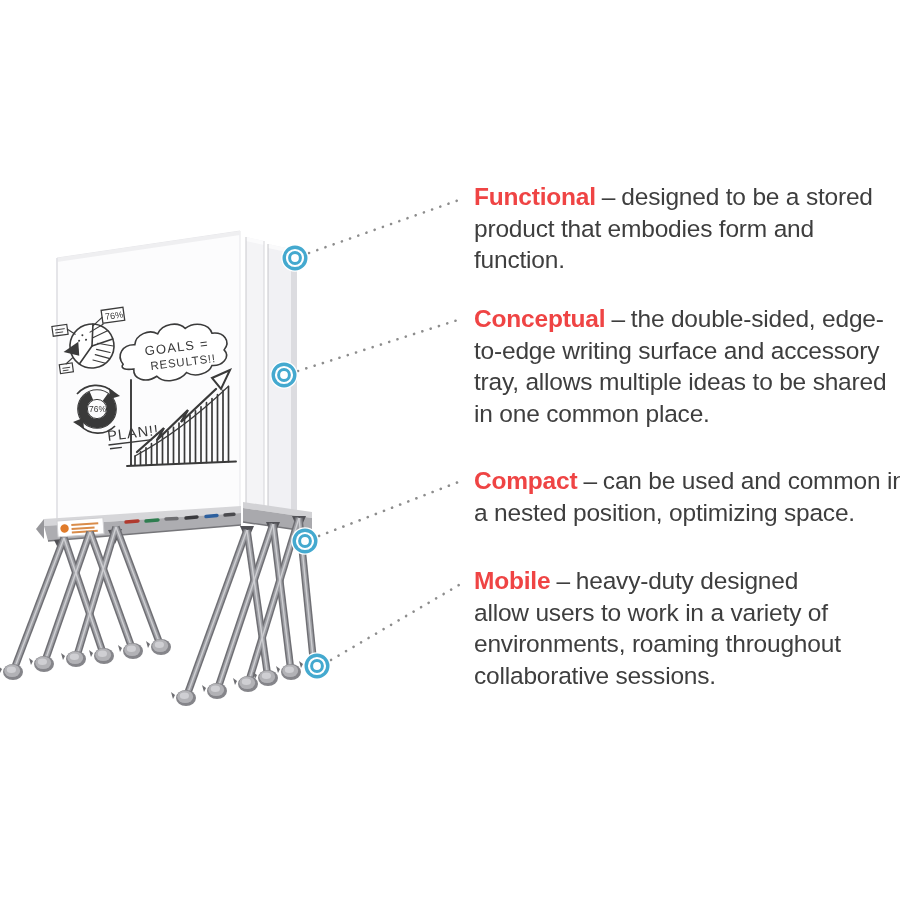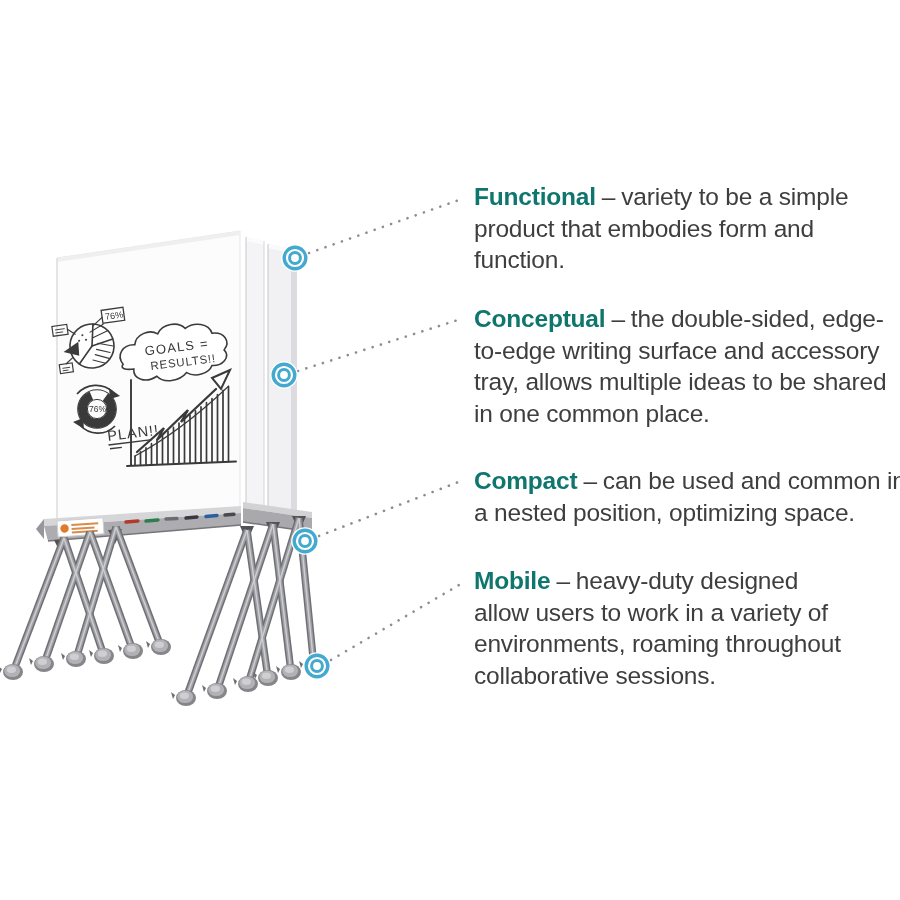--- a/index.html
+++ b/index.html
@@ -7,21 +7,21 @@
     width:900px;height:900px;background:#ffffff;overflow:hidden;
     font-family:"Liberation Sans",sans-serif;
   }
   .stage{position:relative;width:900px;height:900px;background:#fff;}
   .art{position:absolute;left:0;top:0;}
   .callout{
     position:absolute;left:474px;width:430px;
     color:#3e3e3e;font-size:24.5px;line-height:31.6px;letter-spacing:-0.2px;
   }
   .cl-line{white-space:nowrap;}
-  .ttl{color:#0f766e;font-weight:bold;}
+  .ttl{color:#ef4444;font-weight:bold;}
   .dash{margin:0 6px;color:#3e3e3e;}
   svg text.sketch{fill:#383838;}
 </style>
 </head>
 <body>
 
 <div class="stage">
 
   <svg class="art" width="900" height="900" viewBox="0 0 900 900">
 
@@ -202,21 +202,21 @@
       <line x1="331" y1="660" x2="459" y2="585"></line>
     </g>
 
     <use href="#ringdef" x="295" y="258"></use>
     <use href="#ringdef" x="284" y="375"></use>
     <use href="#ringdef" x="305" y="541"></use>
     <use href="#ringdef" x="317" y="666"></use>
   </svg>
 
   <div class="callout" style="top:181px">
-    <div class="cl-line"><span class="ttl">Functional</span><span class="dash">–</span><span>variety to be a simple</span></div>
+    <div class="cl-line"><span class="ttl">Functional</span><span class="dash">–</span><span>designed to be a stored</span></div>
     <div class="cl-line">product that embodies form and</div>
     <div class="cl-line">function.</div>
   </div>
 
   <div class="callout" style="top:303px">
     <div class="cl-line"><span class="ttl">Conceptual</span><span class="dash">–</span><span>the double-sided, edge-</span></div>
     <div class="cl-line">to-edge writing surface and accessory</div>
     <div class="cl-line">tray, allows multiple ideas to be shared</div>
     <div class="cl-line">in one common place.</div>
   </div>

